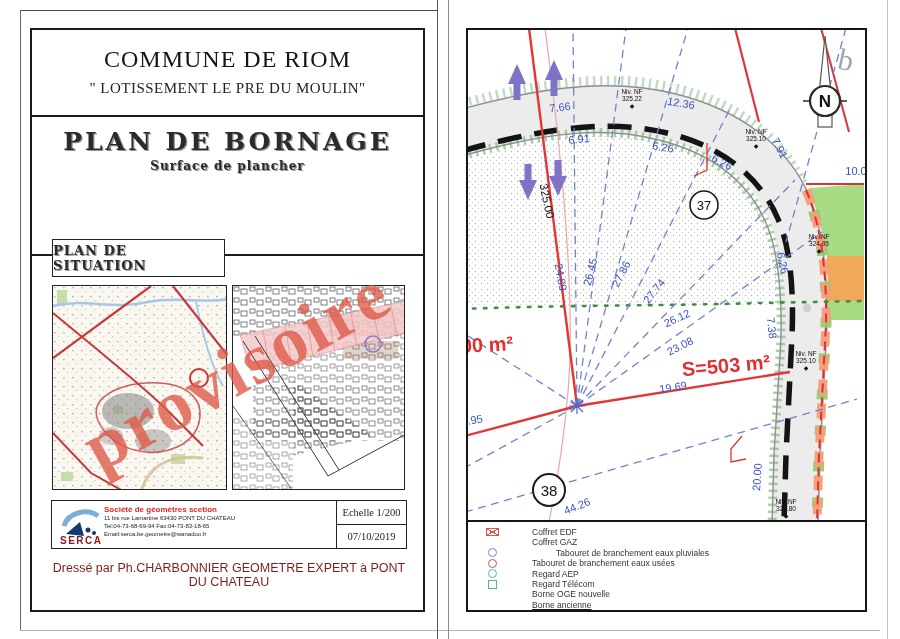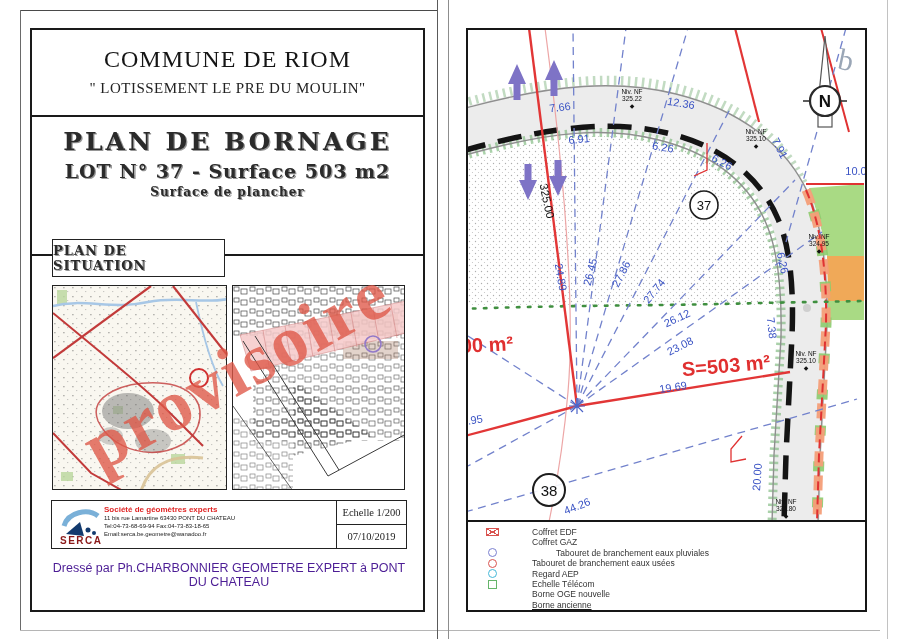--- a/index.html
+++ b/index.html
@@ -32,21 +32,21 @@
   .company-box{position:absolute;left:19px;top:470px;width:356px;height:49px;border:1.5px solid #222;
                box-sizing:border-box;background:#fff;}
   .cb-logo{position:absolute;left:6px;top:3px;}
   .cb-text{position:absolute;left:52px;top:4px;width:225px;}
   .cb-name{font-size:8px;font-weight:bold;color:#e02525;}
   .cb-line{font-size:6px;color:#222;line-height:1.35;}
   .cb-right{position:absolute;right:0;top:0;width:70px;height:100%;border-left:1.5px solid #222;box-sizing:border-box;}
   .cb-cell{height:50%;display:flex;align-items:center;justify-content:center;
            font:10.5px "Liberation Serif",serif;color:#222;box-sizing:border-box;}
   .cb-cell.top{border-bottom:1.5px solid #222;}
-  .lp-footer{position:absolute;left:19px;top:531px;width:356px;text-align:center;font-size:12.5px;color:#4c1d95;}
+  .lp-footer{position:absolute;left:19px;top:531px;width:356px;text-align:center;font-size:12.5px;color:#7f1d1d;}
   
   .plan-wrap{position:absolute;left:466px;top:28px;width:401px;height:494px;border:2.5px solid #161616;
              box-sizing:border-box;background:#fff;}
   .labels-overlay{position:absolute;left:468px;top:30px;width:397px;height:490px;overflow:hidden;z-index:4;pointer-events:none;}
   .plbl{position:absolute;white-space:nowrap;font-size:11px;}
   .plbl.b{color:#3a53c4;}
   .plbl.k{color:#151515;font-size:11.5px;}
   .plbl.r{color:#e03030;font-weight:bold;font-size:20px;}
   .plbl.g{color:#9aa6b6;font-family:"Liberation Serif",serif;font-size:30px;}
   .niv{position:absolute;transform:translate(-50%,0);text-align:center;font-size:6.5px;line-height:1.15;color:#111;width:max-content;}
@@ -78,21 +78,20 @@
   <div class="scanline" style="left:448px;top:0;height:639px;border-left:1px solid #8d8d8d;"></div>
   <div class="scanline" style="left:887px;top:0;height:639px;border-left:1px solid #c2c2c2;"></div>
 
   <div class="left-page">
     <div class="lp-header">
       <div class="lp-commune">COMMUNE DE RIOM</div>
       <div class="lp-sub">" LOTISSEMENT LE PRE DU MOULIN"</div>
     </div>
     <div class="lp-titleblock">
       <div class="fancy lp-t1">PLAN DE BORNAGE</div>
-      <div class="fancy lp-t2">LOT N° 37 - Surface 503 m2</div>
       <div class="fancy lp-t4">Surface de plancher</div>
     </div>
 
     <div class="map-hdr l">
       <span class="fancy">PLAN DE SITUATION</span>
     </div>
 
     <div class="map-box l">
       <svg width="175" height="205" viewBox="0 0 175 205">
         <defs>
@@ -151,21 +150,21 @@
       <div class="cb-logo">
         <svg width="46" height="42" viewBox="0 0 46 42">
           <path d="M 6,22 C 10,8 30,4 40,12" stroke="#7ab0d8" stroke-width="5" fill="none"></path>
           <polygon points="8,30 22,18 26,32" fill="#123a6e"></polygon>
           <circle cx="30" cy="26" r="2.5" fill="#123a6e"></circle>
           <circle cx="36" cy="29" r="2" fill="#123a6e"></circle>
           <text x="2" y="40" font-family="Liberation Sans, sans-serif" font-size="10" font-weight="bold" letter-spacing="1.5" fill="#8b1a1a">SERCA</text>
         </svg>
       </div>
       <div class="cb-text">
-        <div class="cb-name">Société de géomètres experts</div>
+        <div class="cb-name">Société de géomètres scetion</div>
         <div class="cb-line">11 bis rue Lamartine 63430 PONT DU CHATEAU</div>
         <div class="cb-line">Tel:04-73-68-69-94  Fax:04-73-83-18-65</div>
         <div class="cb-line">Email:serca.be.geometre@wanadoo.fr</div>
       </div>
       <div class="cb-right">
         <div class="cb-cell top">Echelle 1/200</div>
         <div class="cb-cell">07/10/2019</div>
       </div>
     </div>
 
@@ -337,21 +336,21 @@
         <div class="lg-row" style="top: 46.6px;">
           <span class="lg-ic">
             <span class="lg-shape circle-cyan"></span>
           </span>
           <span class="lg-txt">Regard AEP</span>
         </div>
         <div class="lg-row" style="top: 57px;">
           <span class="lg-ic">
             <span class="lg-shape square-green"></span>
           </span>
-          <span class="lg-txt">Echelle Télécom</span>
+          <span class="lg-txt">Regard Télécom</span>
         </div>
         <div class="lg-row" style="top: 67.4px;">
           <span class="lg-ic">
             <span class="lg-shape none"></span>
           </span>
           <span class="lg-txt">Borne OGE nouvelle</span>
         </div>
         <div class="lg-row" style="top: 77.8px; text-decoration: underline;">
           <span class="lg-ic">
             <span class="lg-shape none"></span>

